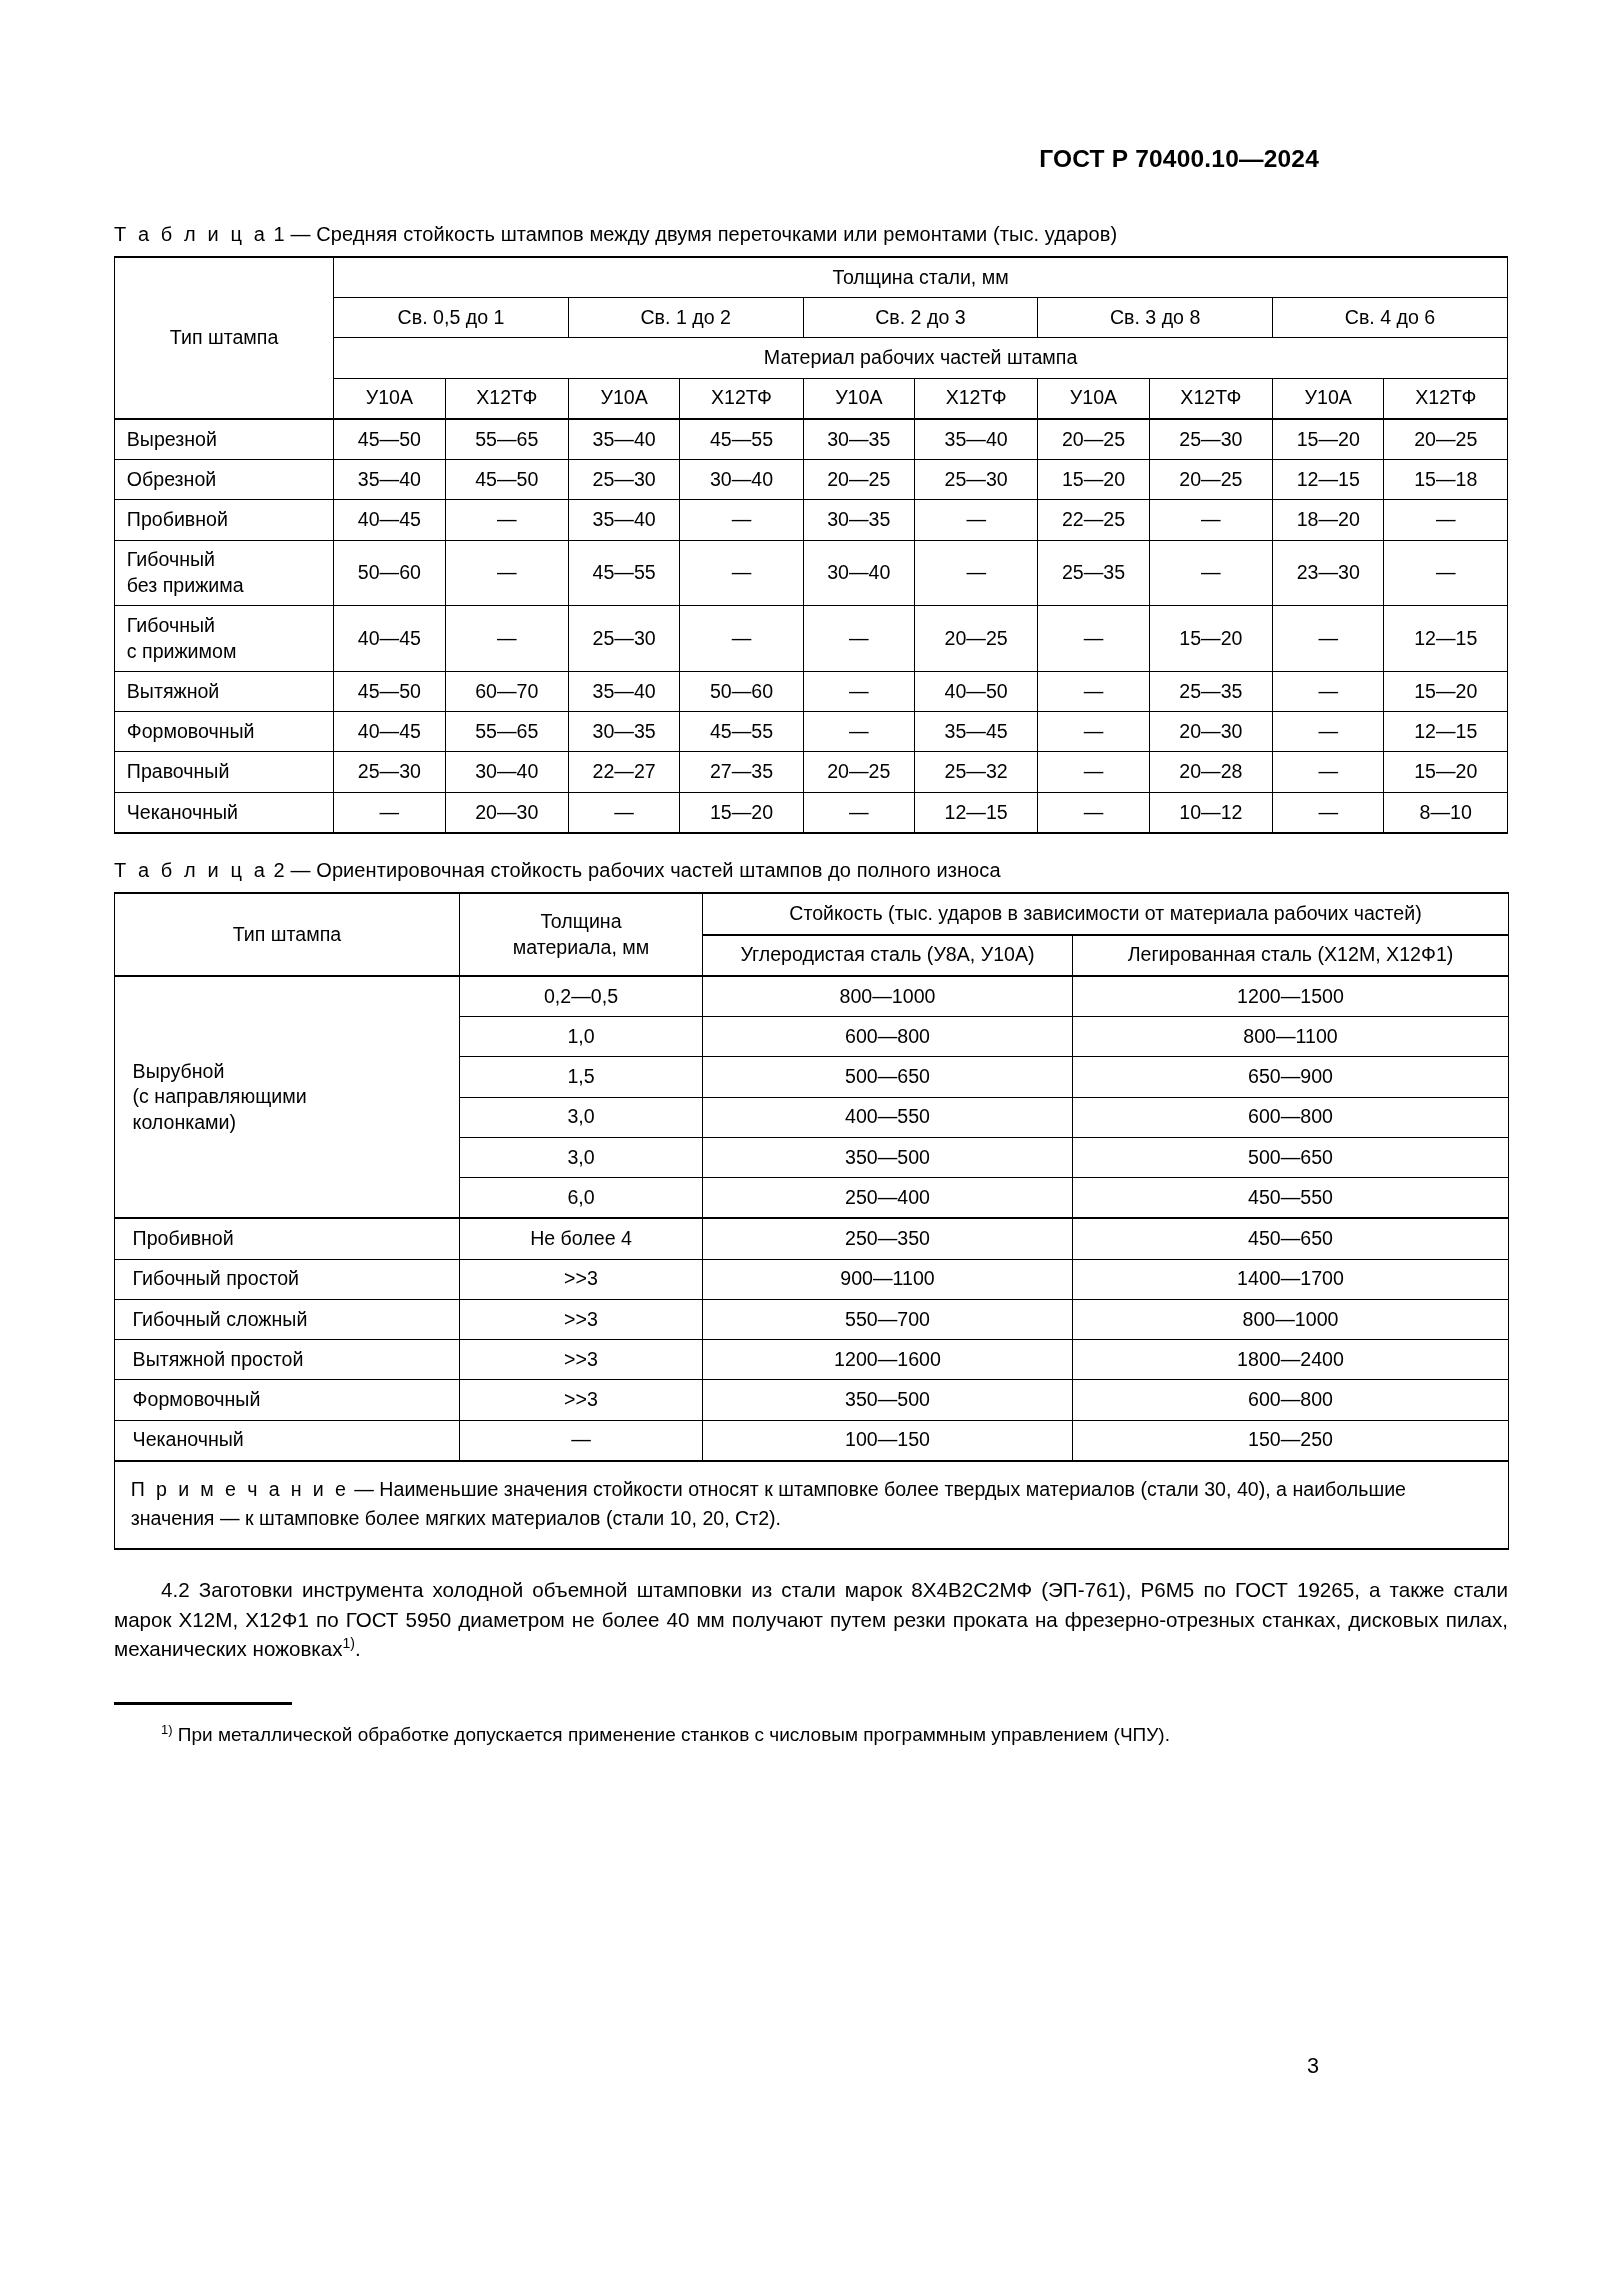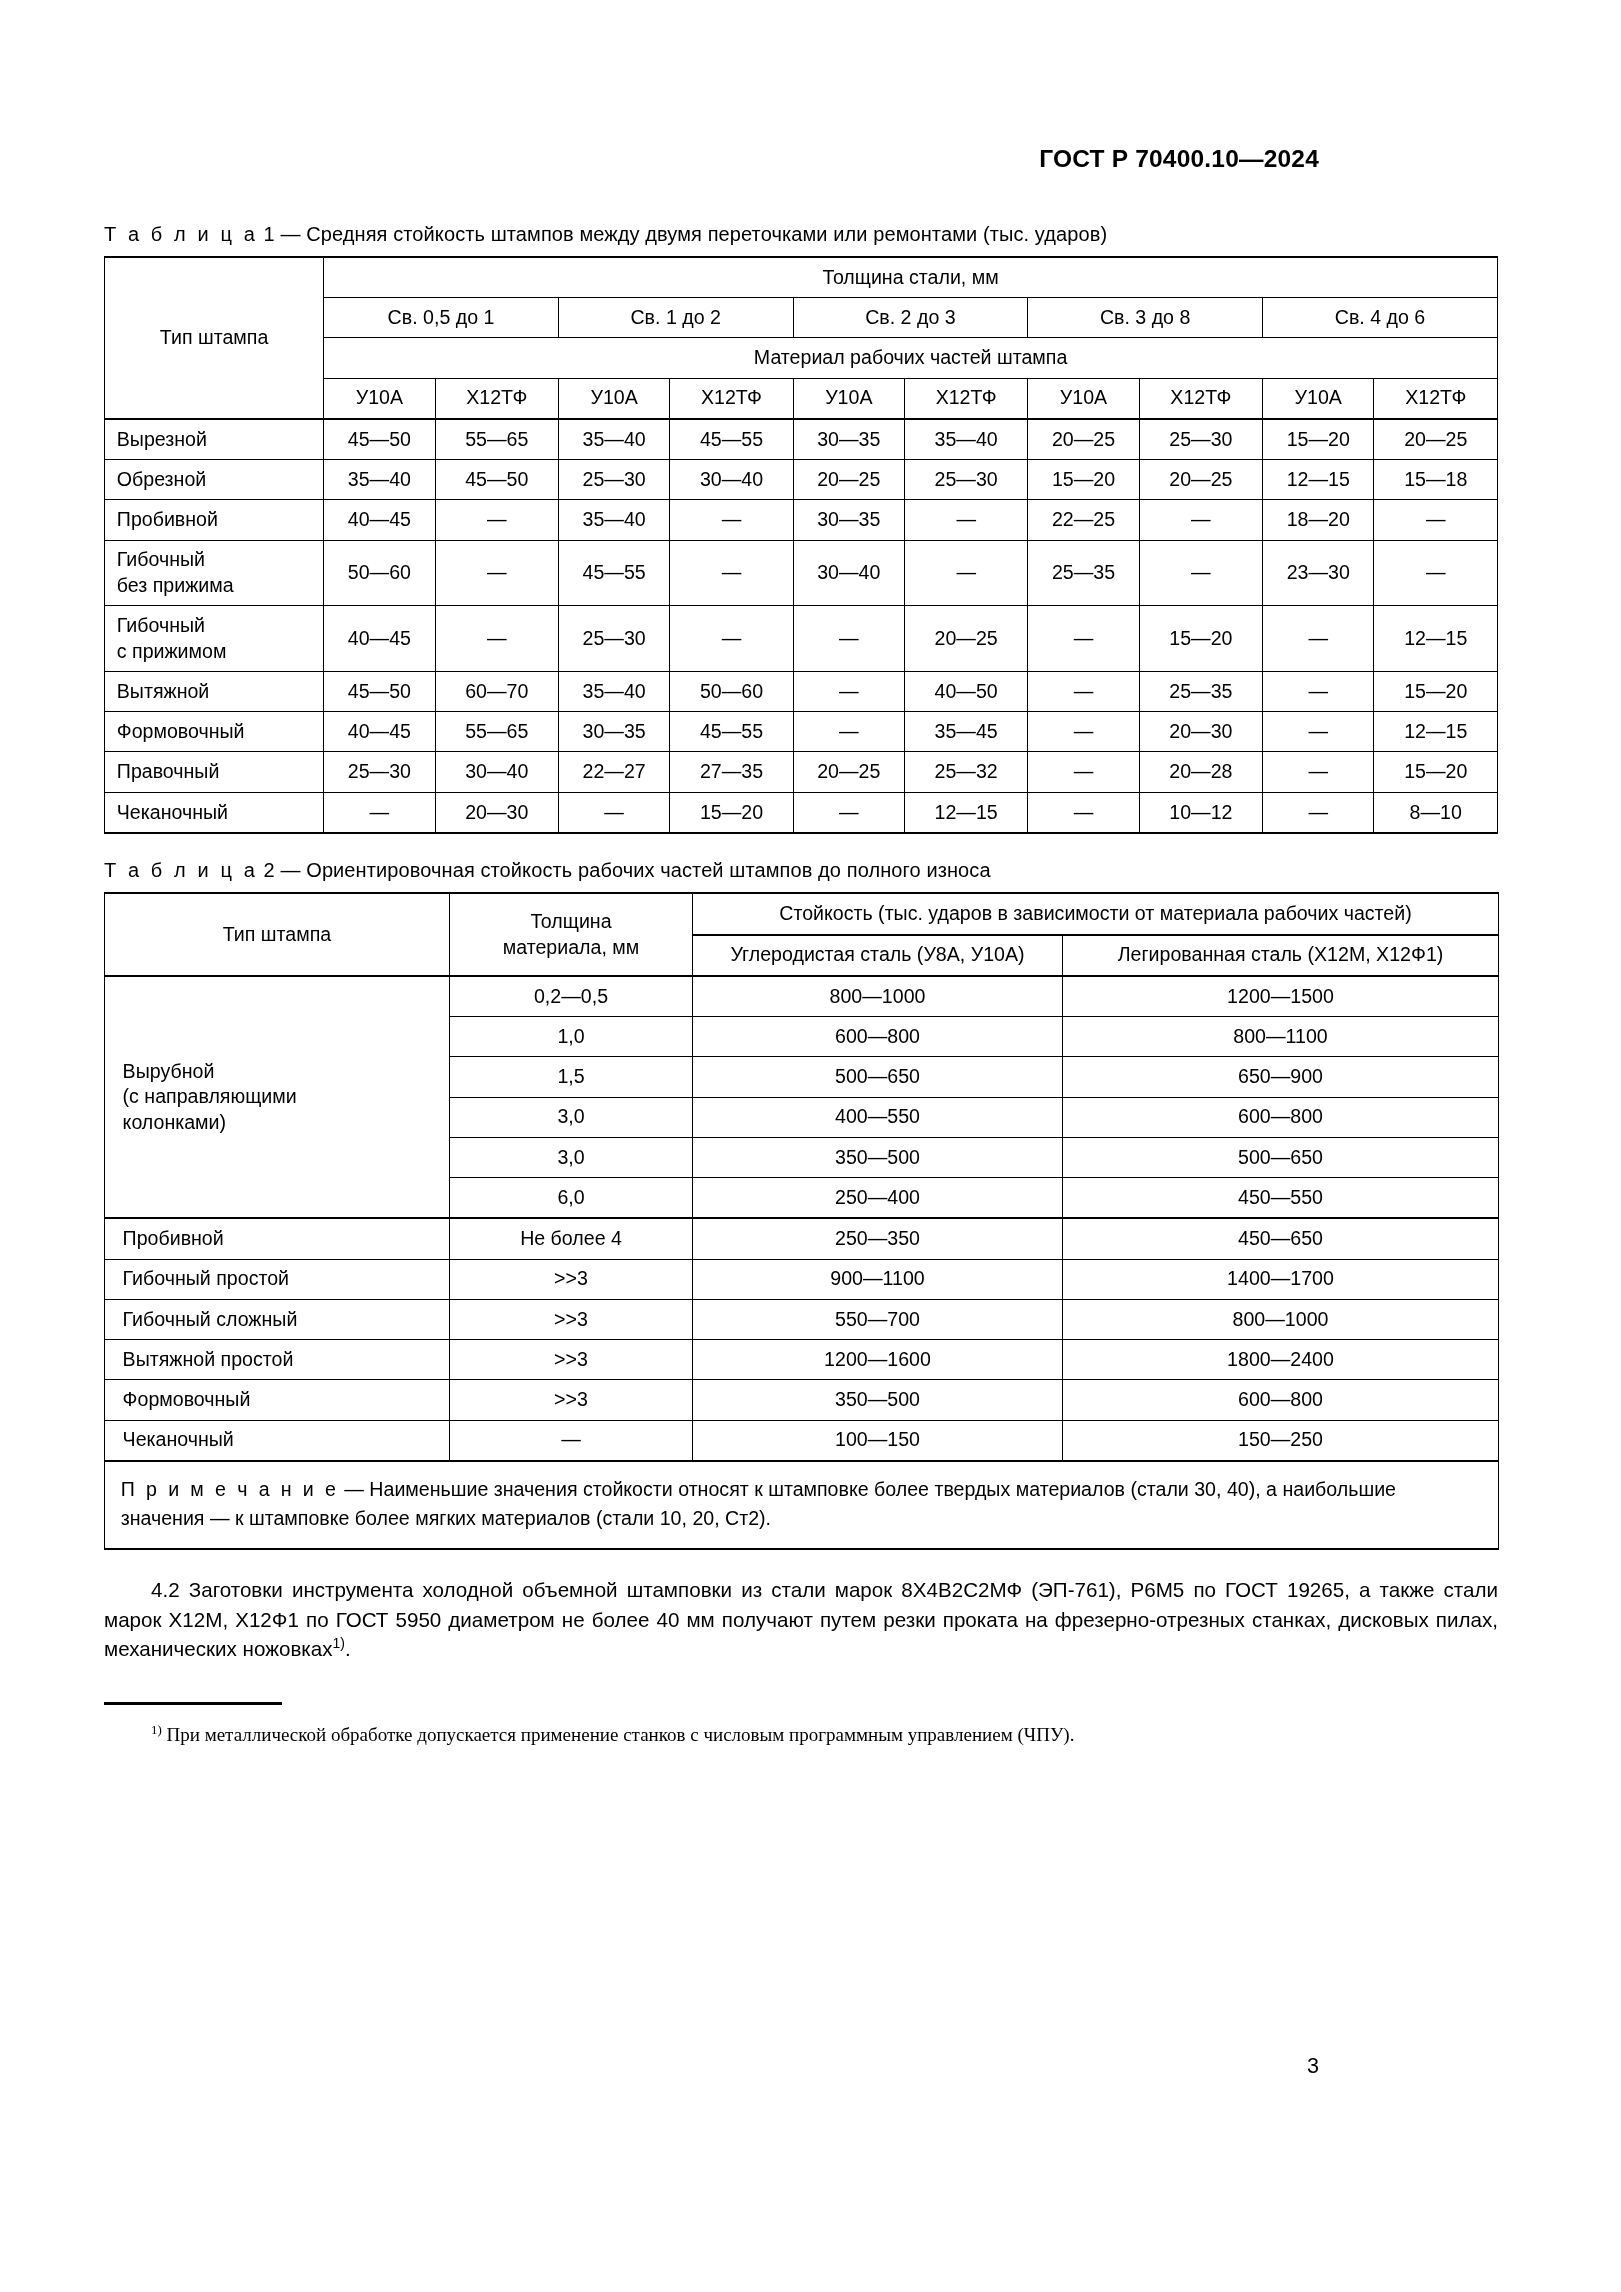--- a/index.html
+++ b/index.html
@@ -30,21 +30,21 @@
     right: 114px;
     font-size: 24.5px;
     font-weight: bold;
     letter-spacing: 0.2px;
     white-space: nowrap;
   }
 
   
   .content {
     position: absolute;
-    left: 104px;
+    left: 114px;
     top: 223px;
     width: 1394px;
   }
 
   .table-caption {
     font-size: 20px;
     margin: 0 0 9.8px 0;
     white-space: nowrap;
     letter-spacing: 0.1px;
   }
@@ -100,21 +100,20 @@
   .body-text p {
     margin: 0;
     text-indent: 47px;
   }
   .body-text p + p { margin-top: 1px; }
 
   
   .footnote-wrap {
     margin-top: 39px;
     position: relative;
-    font-family: Liberation Serif, serif;
   }
   .footnote-rule {
     width: 178px;
     height: 2.9px;
     background: #000;
     margin-bottom: 15.7px;
   }
   .footnote {
     font-size: 19px;
     line-height: 1.45;

